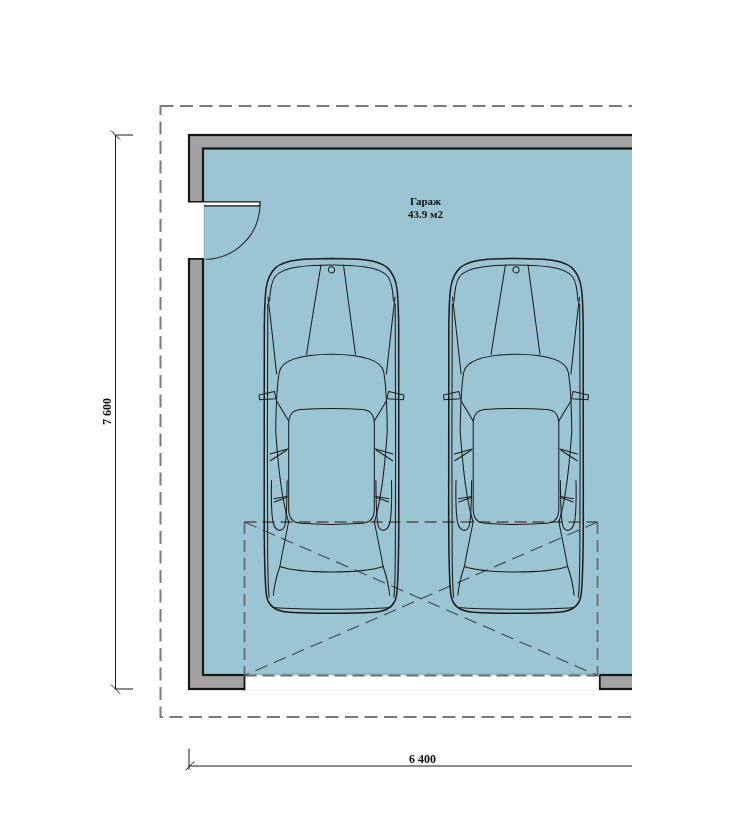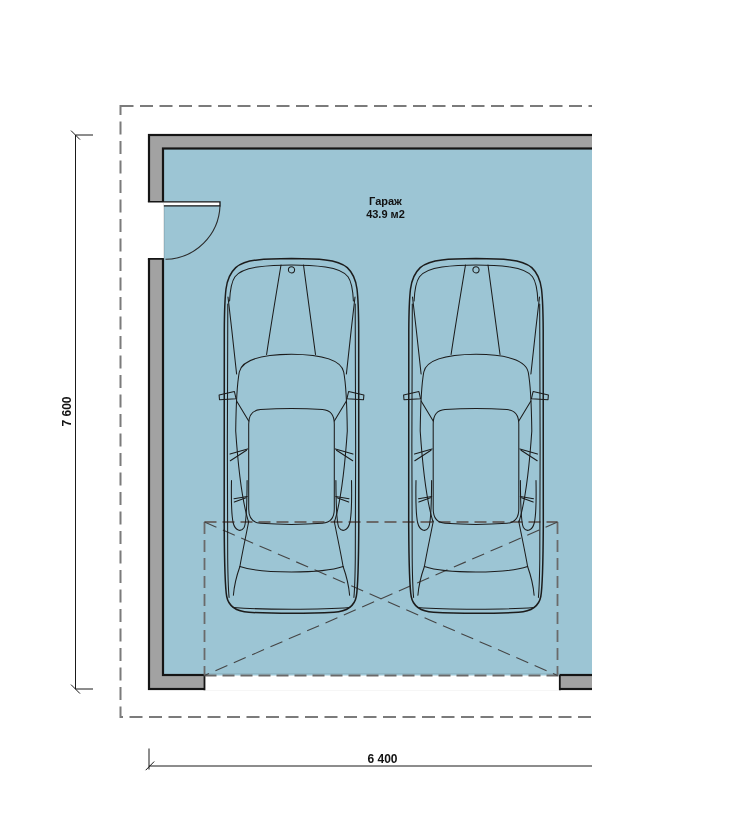--- a/index.html
+++ b/index.html
@@ -1,17 +1,17 @@
 <!DOCTYPE html>
 <html><head>
 <meta charset="utf-8">
 <style>
   html,body{margin:0;padding:0;background:#ffffff;}
   .page{position:relative;width:592px;height:837px;background:#ffffff;overflow:hidden;
-        font-family:Liberation Sans, sans-serif;}
+        font-family:Liberation Serif, serif;margin-left:40px;}
   svg{display:block;}
 </style>
 </head>
 <body>
 <div class="page">
 <svg width="744" height="837" viewBox="0 0 744 837" xmlns="http://www.w3.org/2000/svg">
   <defs>
     <g id="car" fill="none" stroke="#1c1c1c" stroke-width="1.05" stroke-linecap="round" stroke-linejoin="round">
 
       <path stroke-width="1.5" d="M 0,0.5 C -13,0.6 -26,1 -34,1.9 C -44.5,3 -51,5.5 -55.8,9.6 C -61,14.5 -64.3,21.5 -65.5,31 C -66.7,41 -67.1,55 -67.2,72 C -67.6,110 -67.7,180 -67.3,268 C -67.1,303 -66.5,329 -64.8,338.5 C -62.9,348.5 -55.5,353.4 -42.5,354.3 C -28,355.1 -14,355.3 0,355.3 C 14,355.3 28,355.1 42.5,354.3 C 55.5,353.4 62.9,348.5 64.8,338.5 C 66.5,329 67.1,303 67.3,268 C 67.7,180 67.6,110 67.2,72 C 67.1,55 66.7,41 65.5,31 C 64.3,21.5 61,14.5 55.8,9.6 C 51,5.5 44.5,3 34,1.9 C 26,1 13,0.6 0,0.5 Z"></path>

